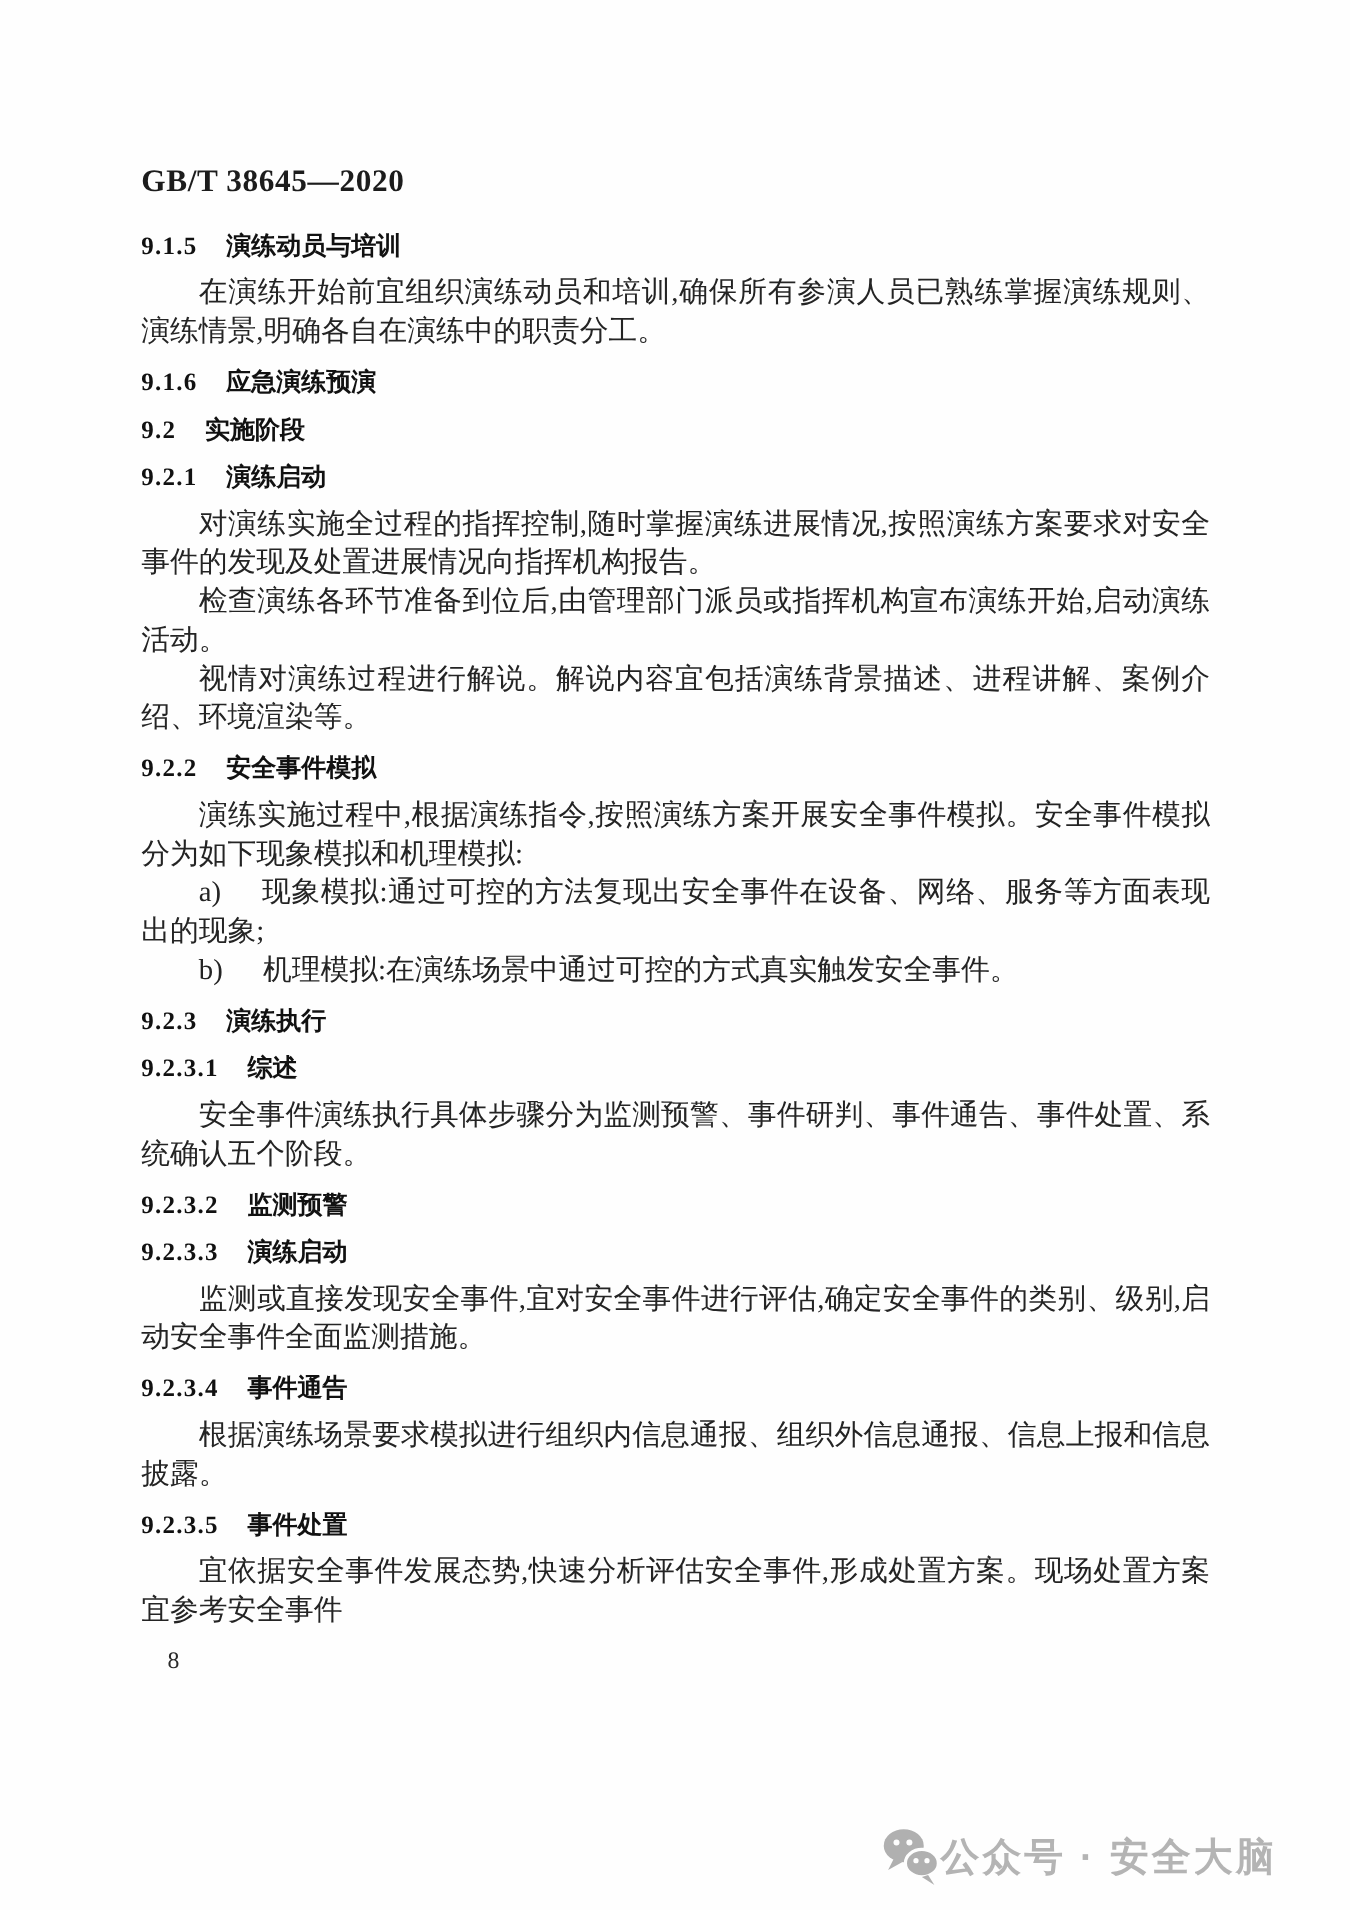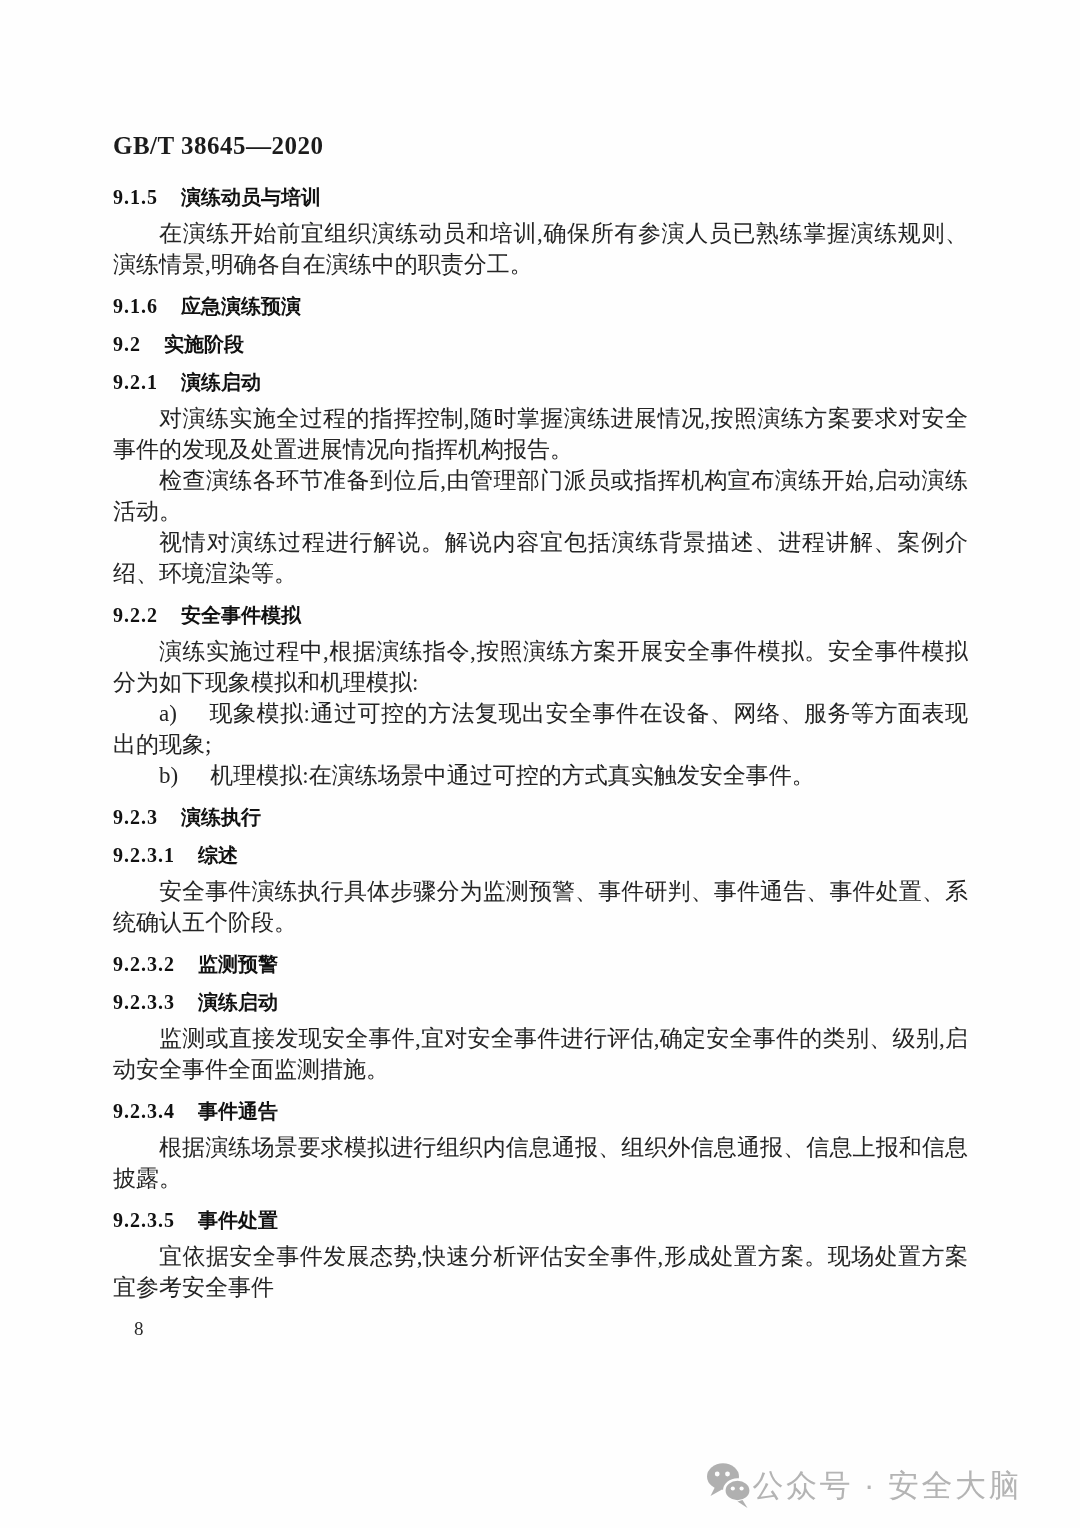--- a/index.html
+++ b/index.html
@@ -68,20 +68,21 @@
     line-height: 24px;
     color: #2a2a2a;
   }
 
   .watermark {
     position: absolute;
     right: 58px;
     bottom: 18px;
     display: flex;
     align-items: center;
+    font-weight: bold;
   }
   .watermark-label {
     font-family: "Liberation Sans", "DejaVu Sans", sans-serif;
     font-size: 31px;
     letter-spacing: 2.5px;
     color: #b4b4b4;
     white-space: nowrap;
   }
   .wechat-icon { display: block; }
 </style>

